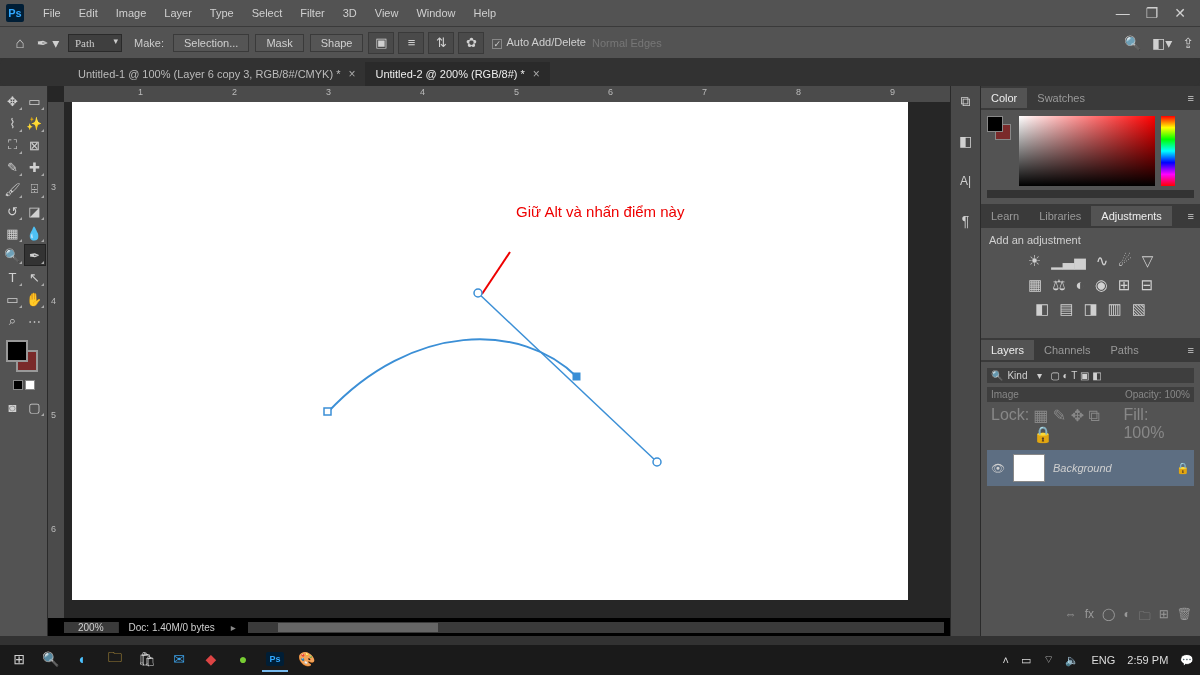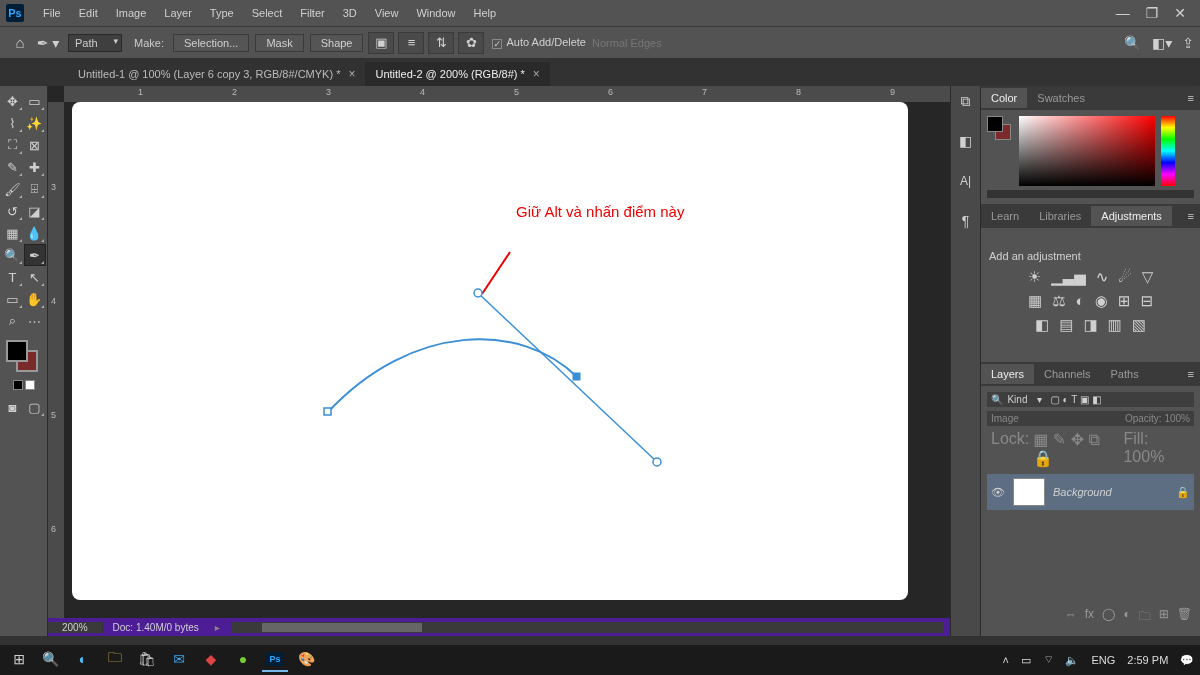--- a/index.html
+++ b/index.html
@@ -4,21 +4,21 @@
 <style>
 * { margin: 0; padding: 0; box-sizing: border-box; font-family: "Segoe UI", Tahoma, sans-serif; }
 body { width: 1200px; height: 675px; background: #323232; color: #d0d0d0; font-size: 11px; overflow: hidden; position: relative; }
 .menubar { height: 26px; background: #535353; display: flex; align-items: center; padding: 0 6px; }
 .ps-logo { width: 18px; height: 18px; background: #001e36; color: #31a8ff; font-weight: 700; font-size: 11px; display: flex; align-items: center; justify-content: center; border-radius: 2px; margin-right: 10px; }
 .menu-item { padding: 0 9px; cursor: default; }
 .win-ctrl { margin-left: auto; display: flex; gap: 16px; padding-right: 8px; font-size: 14px; }
 .optbar { height: 32px; background: #535353; display: flex; align-items: center; padding: 0 6px; border-top: 1px solid #3a3a3a; }
 .home-icon { width: 28px; height: 22px; display: flex; align-items: center; justify-content: center; font-size: 15px; }
 .opt-pen { width: 28px; display: flex; justify-content: center; font-size: 14px; }
-.opt-select { background: #3f3f3f; border: 1px solid #2a2a2a; color: #ccc; padding: 2px 14px 2px 6px; margin: 0 6px; position: relative; width: 54px;}
+.opt-select { background: #3f3f3f; border: 1px solid #2a2a2a; color: #ccc; padding: 2px 14px 2px 6px; margin: 0 6px; position: relative; width: 54px; font-family: Liberation Serif, serif;}
 .opt-select::after { content:"▾"; position:absolute; right:3px; top:1px; font-size:9px;}
 .opt-label { padding: 0 6px; color: #ccc; }
 .opt-btn { background: #555; border: 1px solid #3a3a3a; padding: 2px 10px; margin: 0 3px; }
 .opt-icon { width: 26px; height: 22px; display: inline-flex; align-items: center; justify-content: center; border: 1px solid #3a3a3a; margin: 0 2px; background:#4a4a4a; font-size:13px;}
 .chk { width: 10px; height: 10px; border: 1px solid #888; display: inline-block; margin-right: 4px; vertical-align: middle; }
 .chk.on::after { content:"✓"; font-size:9px; line-height:8px; display:block; color:#ccc;}
 .disabled { color: #777; }
 .tabbar { height: 28px; background: #323232; display: flex; align-items: flex-end; padding-left: 68px; border-radius: 6px; }
 .doctab { padding: 5px 10px; font-size: 11px; color: #bbb; display: flex; align-items: center; gap: 8px; }
 .doctab.active { background: #2a2a2a; color: #eee; }
@@ -33,44 +33,44 @@
 .sw-f { position: absolute; width: 22px; height: 22px; background: #000; border: 2px solid #999; top: 0; left: 0; }
 .sw-b { position: absolute; width: 22px; height: 22px; background: #7a2a2a; border: 2px solid #999; top: 10px; left: 10px; }
 .mini-sw { margin-top: 4px; display:flex; gap:2px;}
 .mini-sw span{ width:10px; height:10px; border:1px solid #888;}
 .ms1{background:#000;} .ms2{background:#fff;}
 .canvas-wrap { flex: 1; background: #262626; position: relative; }
 .ruler-h { position: absolute; top: 0; left: 16px; right: 0; height: 16px; background: #4b4b4b; font-size: 9px; color: #bbb; }
 .ruler-h span { position: absolute; top: 1px; }
 .ruler-v { position: absolute; top: 16px; left: 0; width: 16px; bottom: 14px; background: #4b4b4b; font-size: 9px; color: #bbb; }
 .ruler-v span { position: absolute; left: 3px; }
-.canvas { position: absolute; top: 16px; left: 24px; width: 836px; height: 498px; background: #fff; border-radius: 8px; }
+.canvas { position: absolute; top: 16px; left: 24px; width: 836px; height: 498px; background: #fff; }
 .annot { position: absolute; color: #e00; font-size: 15px; line-height: 20px; z-index:5;}
 .pen-svg { position: absolute; top:0; left:0; }
-.zoom-bar { position: absolute; bottom: 0; left: 0; right: 0; height: 18px; background: #4c1d95; display: flex; align-items: center; font-size: 10px; }
+.zoom-bar { position: absolute; bottom: 0; left: 0; right: 0; height: 18px; background: #000000; display: flex; align-items: center; font-size: 10px; padding-left: 16px; }
 .zoom-box { background: #3a3a3a; padding: 0 14px; border-right:1px solid #333;}
 .scroll-track { flex:1; height:11px; background:#3a3a3a; margin:0 6px; position:relative;}
 .scroll-thumb { position:absolute; left:30px; width:160px; height:9px; top:1px; background:#666;}
 .rpanel { width: 220px; background: #494949; display: flex; flex-direction: column; border-left:1px solid #2a2a2a;}
 .dock { width: 30px; background: #494949; display: flex; flex-direction: column; align-items:center; padding-top:4px; gap:18px; border-left:1px solid #2a2a2a;}
 .dockbtn { width:24px; height:22px; display:flex; align-items:center; justify-content:center; font-size:14px;}
 .panel-tabs { display: flex; background: #3a3a3a; height: 24px; align-items: center; }
 .ptab { padding: 4px 10px; font-size: 11px; color: #999; }
 .ptab.active { background: #535353; color: #eee; }
 .color-panel { padding: 6px; background:#535353;}
 .color-row { display:flex; gap:6px; align-items:flex-start;}
 .cp-sw { position:relative; width:26px; height:30px;}
 .cp-f { position:absolute; width:16px; height:16px; background:#000; border:1px solid #888; top:0; left:0;}
 .cp-b { position:absolute; width:16px; height:16px; background:#7a2a2a; border:1px solid #888; top:8px; left:8px;}
 .grad-main { width:136px; height:70px; background: 
   linear-gradient(to top, #000, transparent),
   linear-gradient(to right, #fff, #f00);}
 .hue-strip { width:14px; height:70px; background: linear-gradient(to bottom,#f00,#ff0,#0f0,#0ff,#00f,#f0f,#f00);}
 .slider-t { margin-top:4px; height:8px; background:#333;}
-.adj-panel { background:#535353; padding:22px 8px; min-height:110px;}
+.adj-panel { background:#535353; padding:6px 8px; min-height:110px;}
 .adj-row { display:flex; gap:10px; justify-content:center; margin:6px 0; font-size:15px;}
 .layers-panel { background:#535353; flex:1; padding:4px 6px; display:flex; flex-direction:column;}
 .lay-filter { background:#3e3e3e; padding:2px 4px; margin:2px 0; display:flex; align-items:center; gap:4px; font-size:10px;}
 .lay-drop { background:#3e3e3e; padding:2px 4px; margin:2px 0; display:flex; align-items:center; font-size:10px; color:#888;}
 .lay-drop .r { margin-left:auto;}
 .lay-lock { display:flex; gap:4px; padding:2px 4px; font-size:16px; color:#888;}
 .layer-item { display:flex; align-items:center; background:#5d6e82; padding:4px; margin-top:4px; gap:8px;}
 .lay-eye { width:14px; text-align:center;}
 .lay-thumb { width:32px; height:28px; background:#fff; border:1px solid #888;}
 .lay-name { font-style: italic;}

